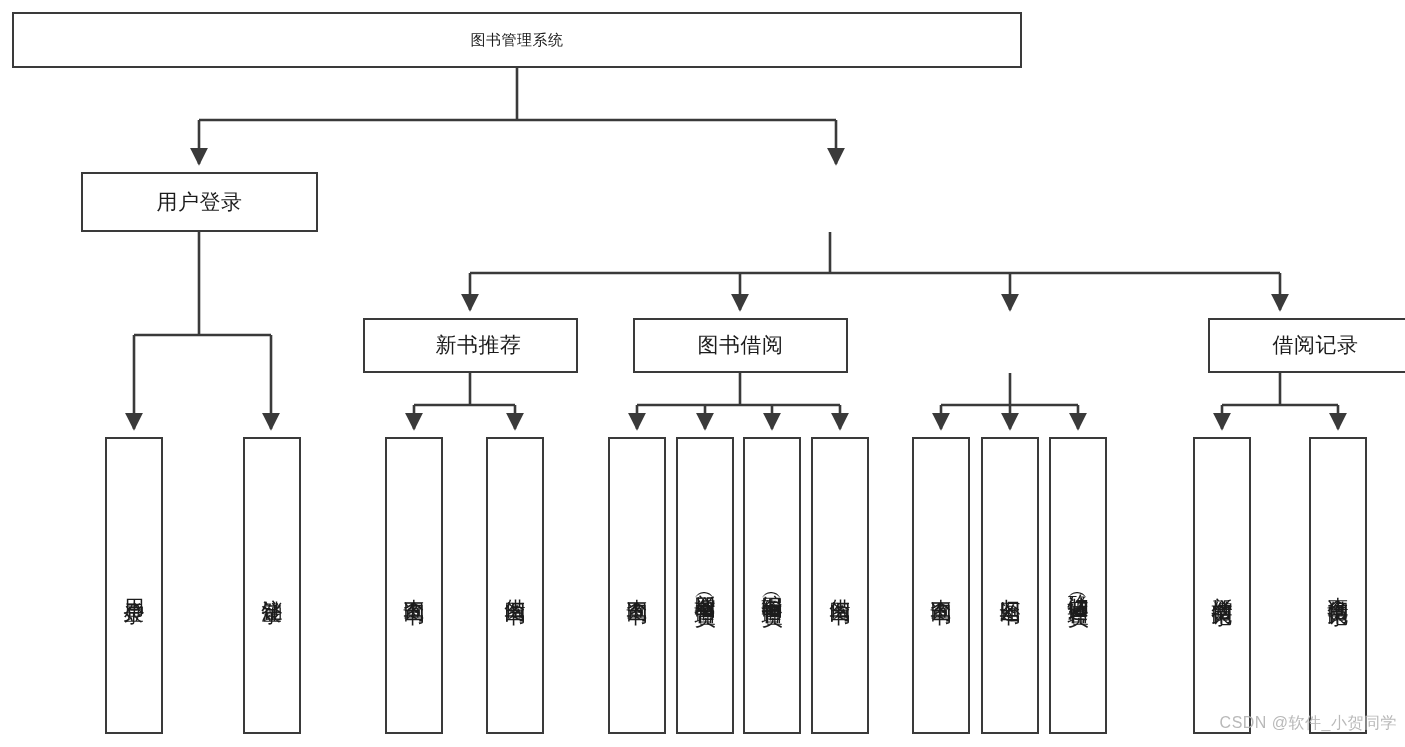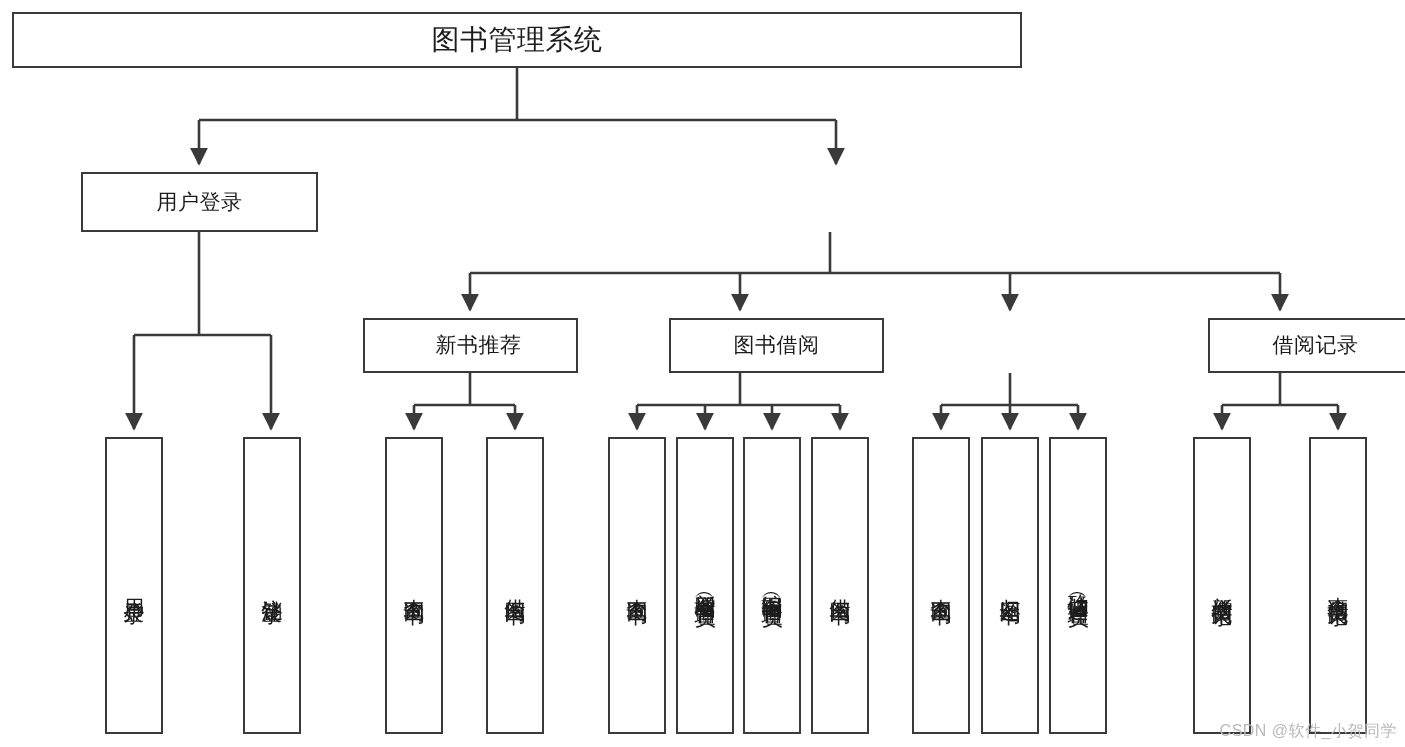--- a/index.html
+++ b/index.html
@@ -41,41 +41,41 @@
     text-align: center;
     line-height: 1.18;
     white-space: pre;
   }
   
   .node.horiz .node-label {
     font-size: 21px;
     letter-spacing: 0.5px;
   }
   .node.root .node-label {
-    font-size: 28px;
+    font-size: 15px;
   }
   
   .node.vert {
     align-items: center;
     justify-content: center;
     padding: 6px 0;
   }
   .node.vert .node-label {
     writing-mode: vertical-rl;
     text-orientation: upright;
     font-size: 21px;
     line-height: 1.05;
     letter-spacing: 2px;
     white-space: normal;
     max-height: 100%;
   }
   #watermark {
     position: absolute;
     right: 8px;
-    bottom: 5px;
+    bottom: 13px;
     font-size: 16px;
     color: #b9b9b9;
     letter-spacing: 0.5px;
     white-space: nowrap;
     user-select: none;
   }
 </style>
 </head>
 <body>
 
@@ -135,21 +135,21 @@
     <span class="node-label">图书管理系统</span>
   </div>
 
   <div class="node horiz" style="left:81px; top:172px; width:237px; height:60px;">
     <span class="node-label">用户登录</span>
   </div>
 
   <div class="node horiz" style="left:363px; top:318px; width:215px; height:55px;padding-left:16px;">
     <span class="node-label">新书推荐</span>
   </div>
-  <div class="node horiz" style="left:633px; top:318px; width:215px; height:55px;margin-left:36px;">
+  <div class="node horiz" style="left:633px; top:318px; width:215px; height:55px;">
     <span class="node-label">图书借阅</span>
   </div>
   <div class="node horiz" style="left:1208px; top:318px; width:215px; height:55px;">
     <span class="node-label">借阅记录</span>
   </div>
 
   <div class="node vert" style="left:105px; top:437px; width:58px; height:297px;">
     <span class="node-label">用户登录</span>
   </div>
   <div class="node vert" style="left:243px; top:437px; width:58px; height:297px;">

